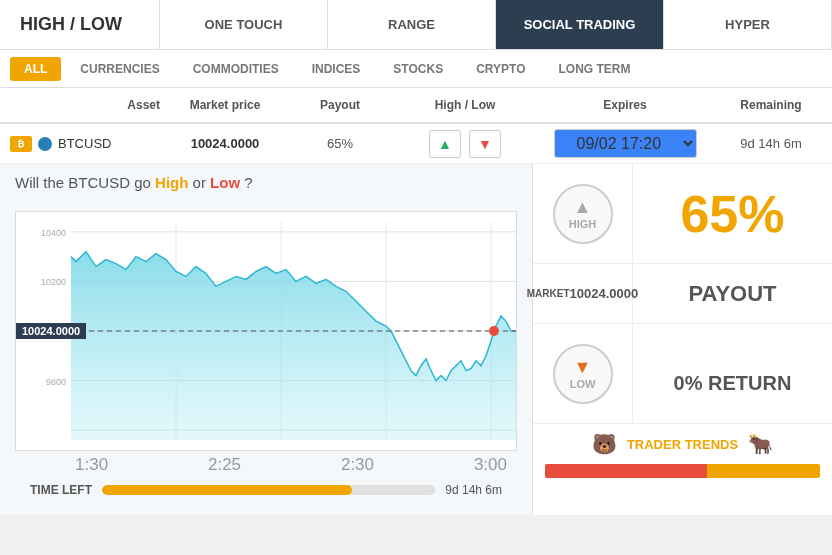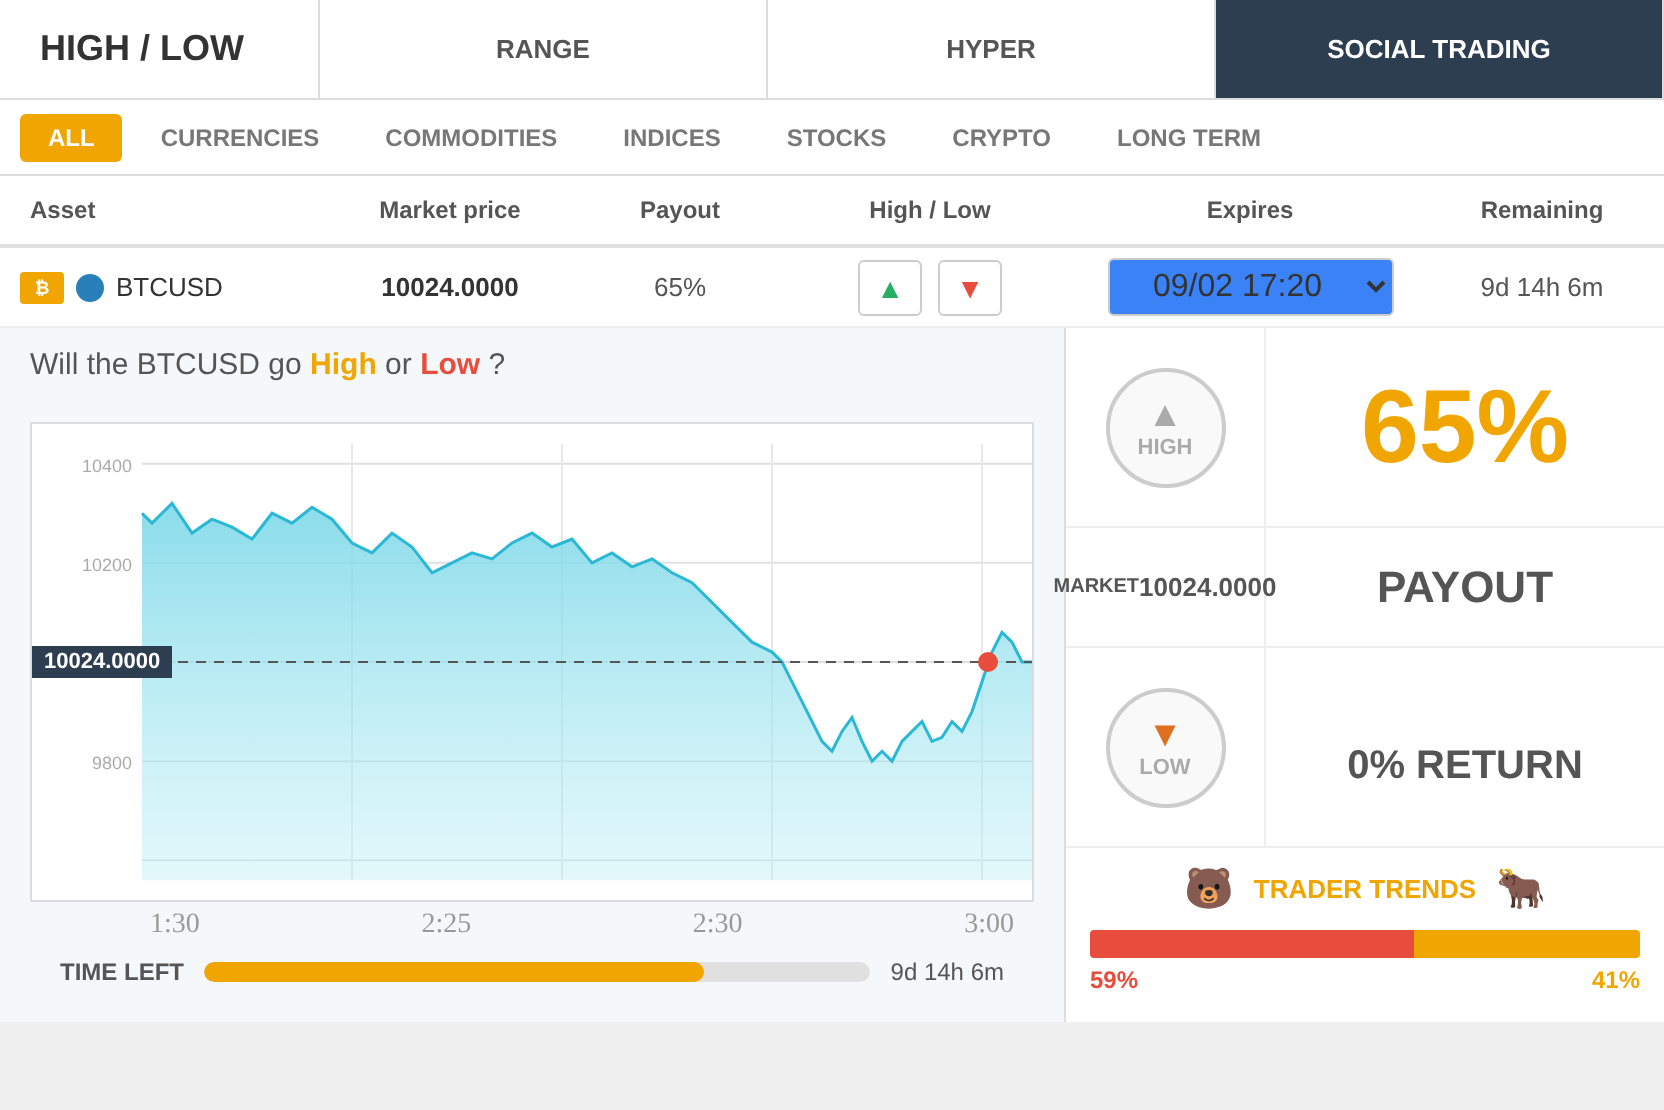--- a/index.html
+++ b/index.html
@@ -13,21 +13,21 @@
     .top-nav .tab.active-social { background: #2c3e50; color: #fff; }
 
     
     .cat-nav { display: flex; align-items: center; background: #fff; border-bottom: 1px solid #ddd; height: 38px; padding: 0 10px; gap: 5px; }
     .cat-btn { padding: 5px 14px; border-radius: 3px; border: none; font-size: 12px; font-weight: bold; cursor: pointer; color: #777; background: transparent; }
     .cat-btn.active { background: #f0a500; color: #fff; }
 
     
     .table-header { display: flex; background: #fff; border-bottom: 2px solid #e0e0e0; height: 36px; align-items: center; }
     .th { font-weight: bold; color: #555; font-size: 12px; text-align: center; }
-    .th-asset { width: 160px; padding-left: 15px; text-align: left; }
+    .th-asset { width: 160px; padding-left: 15px; text-align: right; }
     .th-market { width: 130px; text-align: center; }
     .th-payout { width: 100px; text-align: center; }
     .th-highlow { width: 150px; text-align: center; }
     .th-expires { width: 170px; text-align: center; }
     .th-remaining { flex: 1; text-align: center; }
 
     
     .table-row { display: flex; background: #fff; border-bottom: 1px solid #eee; height: 40px; align-items: center; }
     .td { font-size: 13px; color: #333; text-align: center; }
     .td-asset { width: 160px; padding-left: 10px; text-align: left; display: flex; align-items: center; gap: 6px; }
@@ -57,21 +57,21 @@
 
     .chart-container { position: relative; background: #fff; border: 1px solid #ddd; height: 240px; width: 100%; }
 
     
     .chart-svg { width: 100%; height: 100%; }
 
     .price-label { position: absolute; left: 0; top: 50%; transform: translateY(-50%); background: #2c3e50; color: #fff; font-size: 11px; font-weight: bold; padding: 2px 6px; z-index: 10; }
 
     
     .x-axis { display: flex; justify-content: space-between; padding: 4px 10px 0 60px; }
-    .x-label { font-size: 14px; color: #999; font-family: Liberation Serif, serif; }
+    .x-label { font-size: 17px; color: #999; }
 
     
     .bottom-bar { display: flex; align-items: center; padding: 8px 15px; background: #f5f8fa; gap: 10px; }
     .time-left-label { font-size: 12px; font-weight: bold; color: #555; white-space: nowrap; }
     .progress-track { flex: 1; height: 10px; background: #e0e0e0; border-radius: 5px; overflow: hidden; }
     .progress-fill { height: 100%; background: #f0a500; border-radius: 5px; width: 75%; }
     .time-left-val { font-size: 12px; color: #555; white-space: nowrap; }
 
     
     .right-panel { width: 300px; background: #fff; border-left: 1px solid #ddd; display: flex; flex-direction: column; }
@@ -113,23 +113,24 @@
     .trends-pct { font-size: 12px; font-weight: bold; }
     .bear-pct { color: #e74c3c; }
     .bull-pct { color: #f0a500; }
   </style>
 </head>
 <body>
 
 <div class="top-nav">
   <div class="brand">HIGH / LOW</div>
   <div class="tabs">
+    <div class="tab">ONE TOUCH</div>
     <div class="tab">RANGE</div>
+    <div class="tab active-social">SOCIAL TRADING</div>
     <div class="tab">HYPER</div>
-    <div class="tab active-social">SOCIAL TRADING</div>
   </div>
 </div>
 
 <div class="cat-nav">
   <button class="cat-btn active">ALL</button>
   <button class="cat-btn">CURRENCIES</button>
   <button class="cat-btn">COMMODITIES</button>
   <button class="cat-btn">INDICES</button>
   <button class="cat-btn">STOCKS</button>
   <button class="cat-btn">CRYPTO</button>
@@ -265,20 +266,16 @@
     <div class="trader-trends">
       <div class="trends-header">
         <span class="bear-icon">🐻</span>
         <span class="trends-label">TRADER TRENDS</span>
         <span class="bull-icon">🐂</span>
       </div>
       <div class="trends-bars">
         <div class="trends-bar-bear" style="width: 59%;"></div>
         <div class="trends-bar-bull" style="width: 41%;"></div>
       </div>
-      <div class="trends-pcts">
-        <span class="trends-pct bear-pct">59%</span>
-        <span class="trends-pct bull-pct">41%</span>
-      </div>
     </div>
 
   </div>
 </div>
 
 </body></html>

